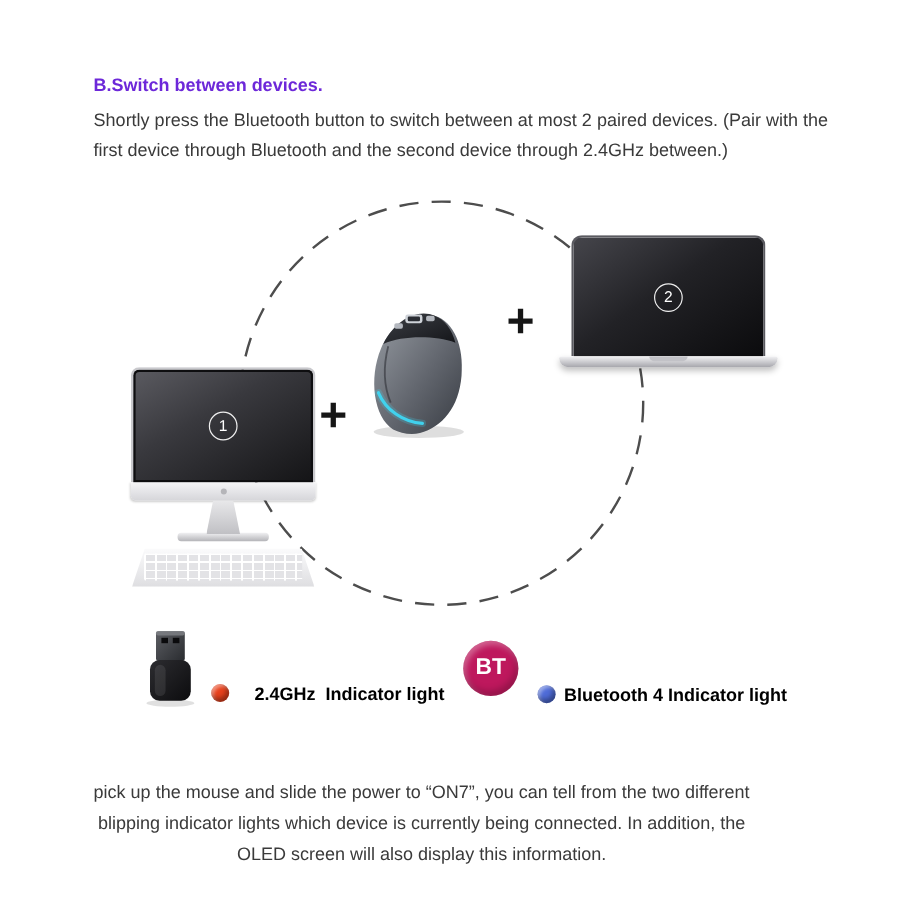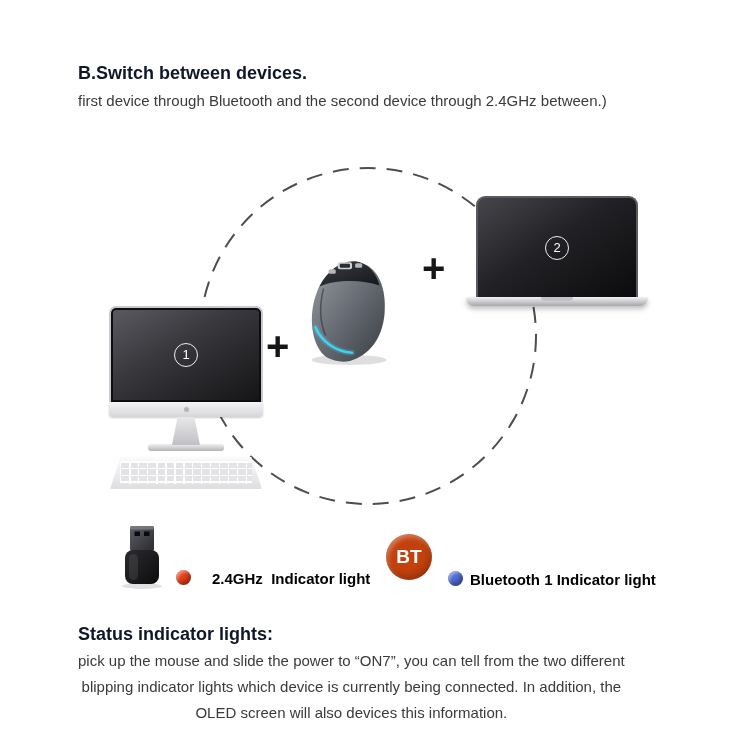--- a/index.html
+++ b/index.html
@@ -4,21 +4,21 @@
 <style>
   html,body { margin:0; padding:0; background:#fff; }
   .page {
     position:relative; width:750px; height:750px; background:#ffffff;
     font-family:"Liberation Sans","DejaVu Sans",sans-serif; overflow:hidden;
     color:#1a1a1a;
   }
   .abs { position:absolute; }
 
   
-  .h-bold { font-size:18px; font-weight:700; color:#0f172a; }
+  .h-bold { font-size:15px; font-weight:700; color:#6d28d9; }
   .para-line { font-size:15px; line-height:25px; color:#3a3a3a; white-space:pre; }
   .para-line-b { font-size:15px; line-height:26px; color:#3a3a3a; white-space:pre;text-align:center; }
 
   
   .dashed-circle { left:196px; top:164px; z-index:1; }
 
   
   .imac { left:108px; top:306px; width:156px; z-index:2; }
   .imac-screen {
     width:150px; height:94px; margin:0 auto; position:relative;
@@ -100,20 +100,21 @@
     box-shadow:inset -2px -4px 6px rgba(0,0,0,.22), inset 2px 3px 5px rgba(255,255,255,.35);
   }
 </style>
 </head>
 <body>
 
 <div class="page">
 
   <div class="abs h-bold" style="left:78px; top:63px;">B.Switch between devices.</div>
   <div class="abs" style="left:78px; top:88px;">
+    <div class="para-line">Shortly press the Bluetooth button to switch between at most 2 paired devices. (Pair with the</div>
     <div class="para-line">first device through Bluetooth and the second device through 2.4GHz between.)</div>
   </div>
 
   <svg class="abs dashed-circle" width="344" height="344" viewBox="0 0 344 344">
     <circle cx="172" cy="172" r="168" fill="none" stroke="#4d4d4d" stroke-width="2" stroke-dasharray="16 11"></circle>
   </svg>
 
   <div class="abs imac">
     <div class="imac-screen">
       <span class="circle-num">1</span>
@@ -175,26 +176,25 @@
     <rect x="14" y="2" width="24" height="3.5" rx="1.5" fill="#7c7f84" opacity="0.85"></rect>
     <rect x="18.5" y="7.5" width="5.5" height="4.5" fill="#0a0a0c"></rect>
     <rect x="28" y="7.5" width="5.5" height="4.5" fill="#0a0a0c"></rect>
     <rect x="9" y="26" width="34" height="34" rx="8" fill="url(#dbody)"></rect>
     <rect x="13" y="30" width="9" height="26" rx="4.5" fill="#ffffff" opacity="0.09"></rect>
   </svg>
 
   <div class="abs dot dot-rf" style="background-color: rgb(232, 65, 28);"></div>
   <div class="abs legend-label" style="left:212px; top:570px;">2.4GHz  Indicator light</div>
 
-  <div class="abs bt-badge" style="background-color: #c2410c;">
+  <div class="abs bt-badge" style="background-color: #be185d;">
     <span>BT</span>
   </div>
   <div class="abs dot dot-bt" style="background-color: rgb(79, 108, 216);"></div>
-  <div class="abs legend-label" style="left:470px; top:571px;">Bluetooth 1 Indicator light</div>
-
-  <div class="abs h-bold" style="left:78px; top:624px;">Status indicator lights:</div>
+  <div class="abs legend-label" style="left:470px; top:571px;">Bluetooth 4 Indicator light</div>
+
   <div class="abs" style="left:78px; top:648px;">
     <div class="para-line-b">pick up the mouse and slide the power to “ON7”, you can tell from the two different</div>
     <div class="para-line-b">blipping indicator lights which device is currently being connected. In addition, the</div>
-    <div class="para-line-b">OLED screen will also devices this information.</div>
+    <div class="para-line-b">OLED screen will also display this information.</div>
   </div>
 
 </div>
 
 </body></html>

